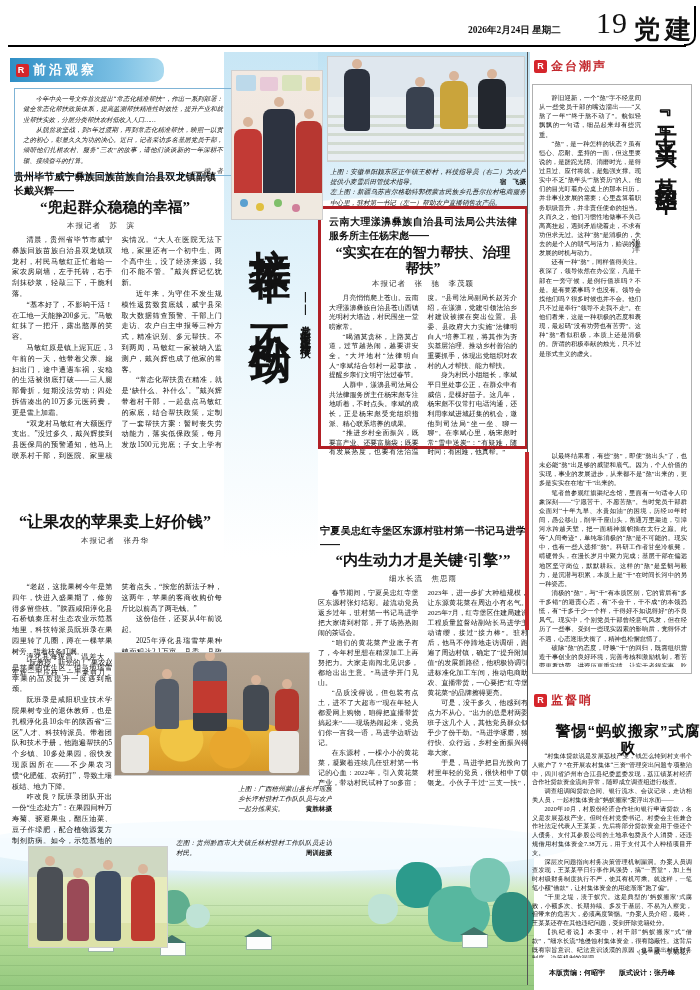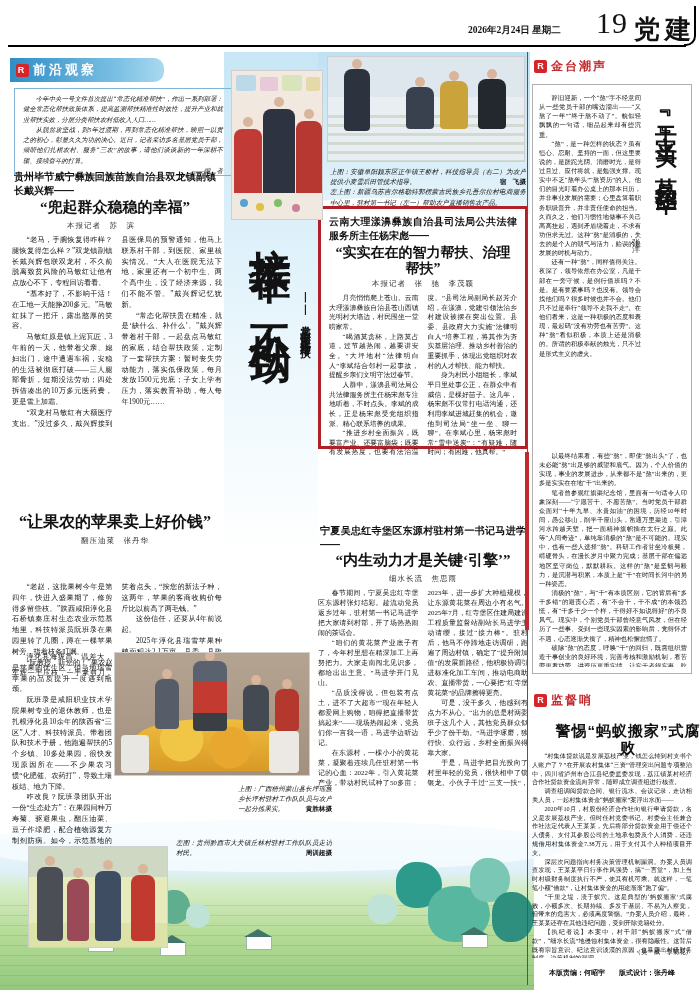--- a/index.html
+++ b/index.html
@@ -92,30 +92,31 @@
   <div class="abs editor-box" style="left:14px;top:88px;width:200px;height:76px;z-index:1;">
     <p>今年中央一号文件首次提出“常态化精准帮扶”，作出一系列部署：健全常态化帮扶政策体系，提高监测帮扶精准性时效性，提升产业和就业帮扶实效，分层分类帮扶农村低收入人口……</p>
     <p>从脱贫攻坚战，到5年过渡期，再到常态化精准帮扶，映照一以贯之的初心，彰显久久为功的决心。近日，记者采访多名基层党员干部，倾听他们扎根农村、服务“三农”的故事，请他们谈谈新的一年深耕不辍、接续奋斗的打算。</p>
     <p class="sign">——编　者</p>
   </div>
 
   <div class="abs kicker" style="left:14px;top:170px;width:202px;z-index:1;">贵州毕节威宁彝族回族苗族自治县双龙镇副镇长戴兴辉——</div>
   <div class="abs hl" style="left:14px;top:199px;width:202px;font-size:15px;z-index:1;">“兜起群众稳稳的幸福”</div>
   <div class="abs byline" style="left:0;top:221px;width:202px;z-index:1;">本报记者　苏　滨</div>
   <div class="abs bodytxt c2" style="left:12px;top:235px;width:210px;height:236px;z-index:1;">
-    <p>“老马，手腕恢复得咋样？腿恢复得怎么样？”双龙镇副镇长戴兴辉包联双龙村，不久前脱离致贫风险的马敏红让他有点放心不下，专程回访看看。</p>
+    <p>清晨，贵州省毕节市威宁彝族回族苗族自治县双龙镇双龙村，村民马敏红正忙着给一家农房刷墙，左手托砖，右手刮抹砂浆，轻敲三下，干脆利落。</p>
     <p>“基本好了，不影响干活！在工地一天能挣200多元。”马敏红抹了一把汗，露出憨厚的笑容。</p>
     <p>马敏红原是镇上泥瓦匠，3年前的一天，他带着父亲、媳妇出门，途中遭遇车祸，安稳的生活被彻底打破——三人腿部骨折，短期没法劳动；四处拆借凑出的10万多元医药费，更是雪上加霜。</p>
     <p>“双龙村马敏红有大额医疗支出。”没过多久，戴兴辉接到县医保局的预警通知，他马上联系村干部，到医院、家里核实情况。“大人在医院无法下地，家里还有一个初中生、两个高中生，没了经济来源，我们不能不管。”戴兴辉记忆犹新。</p>
+    <p>近年来，为守住不发生规模性返贫致贫底线，威宁县采取大数据筛查预警、干部上门走访、农户自主申报等三种方式，精准识别、多元帮扶。不到两周，马敏红一家被纳入监测户，戴兴辉也成了他家的常客。</p>
     <p>“常态化帮扶贵在精准，就是‘缺什么、补什么’。”戴兴辉带着村干部，一起盘点马敏红的家底，结合帮扶政策，定制了一套帮扶方案：暂时丧失劳动能力，落实低保政策，每月发放1500元兜底；子女上学有压力，落实教育补助，每人每年1900元……</p>
 
   </div>
 
   <div class="abs hl" style="left:14px;top:513px;width:202px;font-size:16px;z-index:1;">“让果农的苹果卖上好价钱”</div>
-  <div class="abs byline" style="left:14px;top:536px;width:202px;z-index:1;">翻压油菜　张丹华</div>
+  <div class="abs byline" style="left:14px;top:536px;width:202px;z-index:1;">本报记者　张丹华</div>
   <div class="abs bodytxt c2" style="left:12px;top:582px;width:210px;height:100px;z-index:1;">
     <p>“老赵，这批果树今年是第四年，快进入盛果期了，修剪得多留些枝。”陕西咸阳淳化县石桥镇秦庄村生态农业示范基地里，科技特派员阮班录在果园里转了几圈，蹲在一棵苹果树旁，指着枝条叮嘱。</p>
     <p>“阮教授，听您的！”果农赵军辉一手压枝，一手拿剪刀，笑着点头，“按您的新法子种，这两年，苹果的客商收购价每斤比以前高了两毛钱。”</p>
     <p>这份信任，还要从4年前说起。</p>
     <p>2025年淳化县瑞雪苹果种植面积达2.1万亩，县委、县政府印发《淳化县国育新品瑞雪苹果整县试点工作方案》，提出构建规模化、标准化的产业发展体系。</p>
   </div>
   <div class="abs bodytxt" style="left:12px;top:652px;width:100px;height:194px;z-index:1;">
     <p>淳化县海拔高、温差大，是苹果的优生区，但当地瑞雪苹果的品质提升一度遇到瓶颈。</p>
     <p>阮班录是咸阳职业技术学院果树专业的退休教师，也是扎根淳化县10余年的陕西省“三区”人才、科技特派员。带着团队和技术手册，他跑遍帮扶的5个乡镇、10多处果园，很快发现原因所在——不少果农习惯“化肥催、农药打”，导致土壤板结、地力下降。</p>
     <p>咋改良？阮班录团队开出一份“生态处方”：在果园间种万寿菊、驱避果虫，翻压油菜、豆子作绿肥，配合植物源复方制剂防病。如今，示范基地的化肥、农药用量对半减，一级果率却从60%提升到85%。</p>

